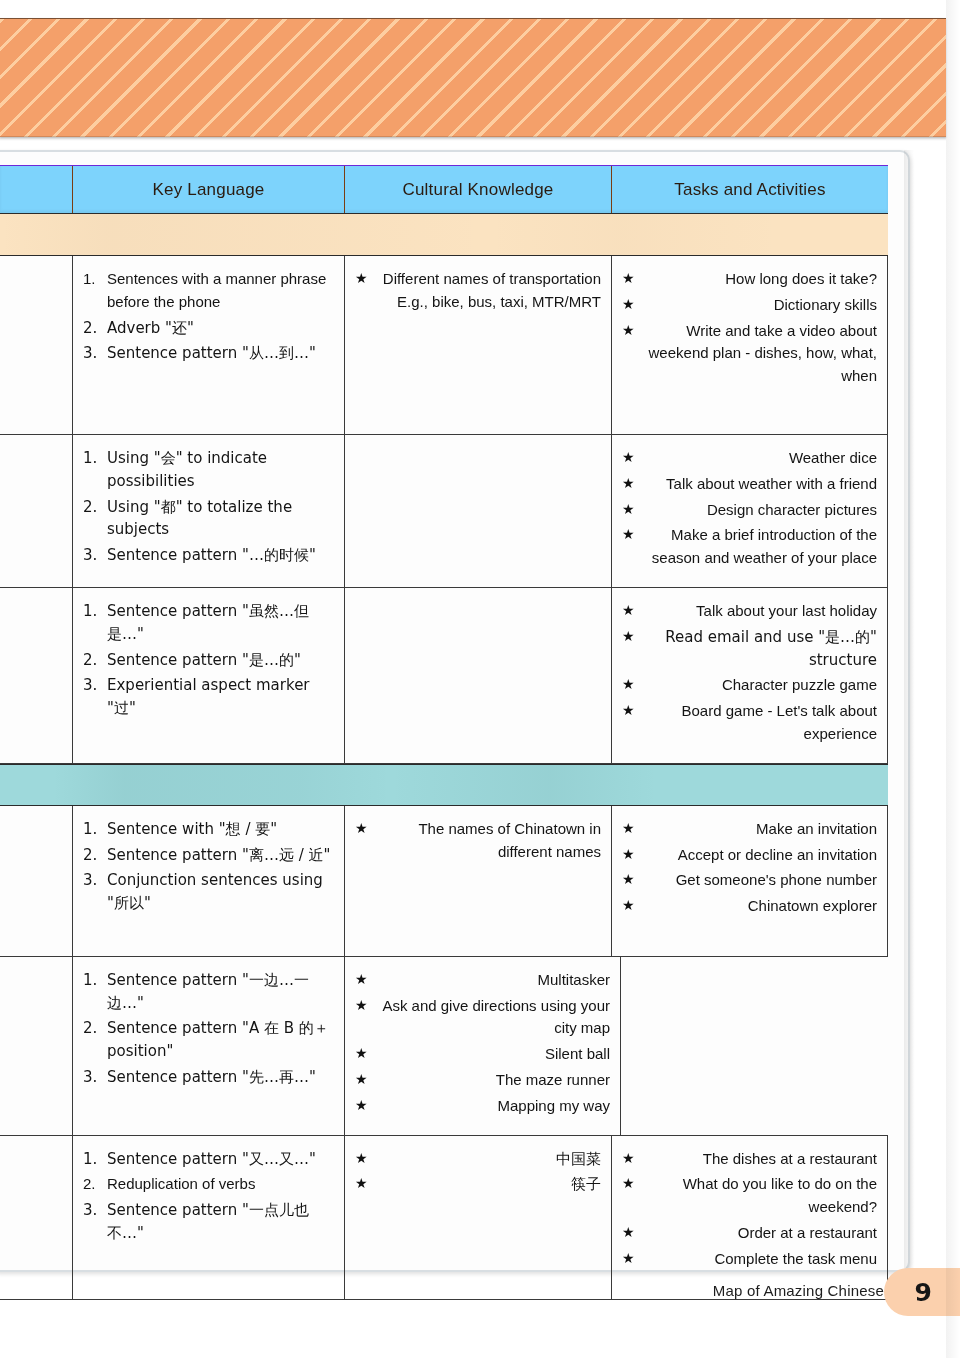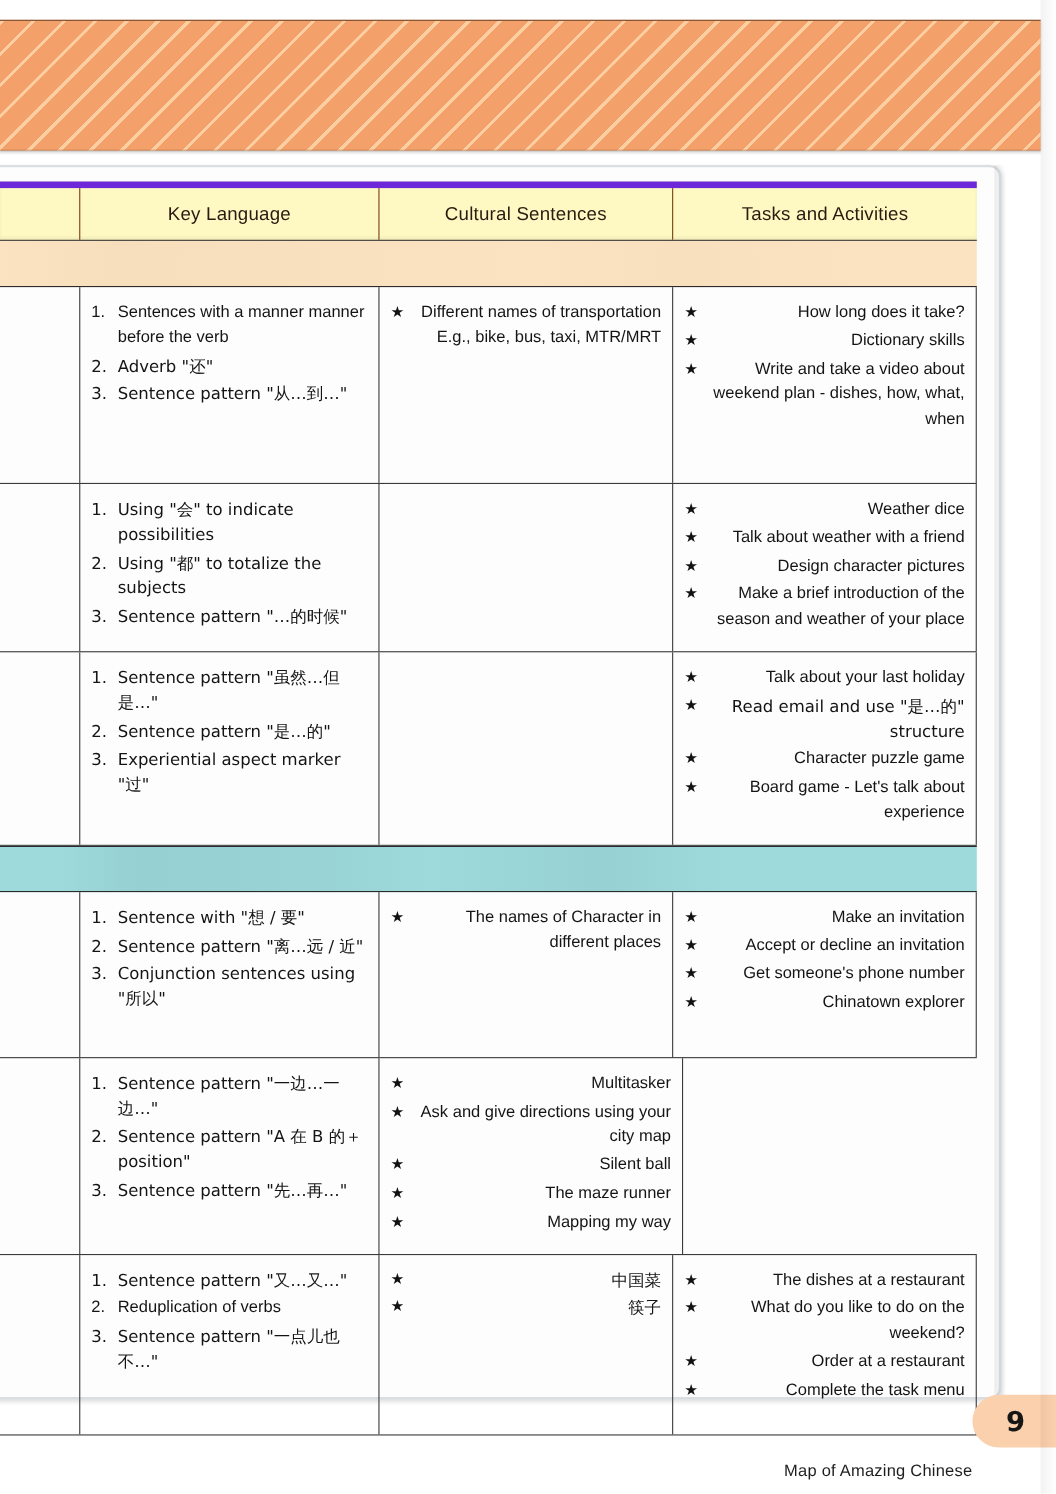--- a/index.html
+++ b/index.html
@@ -79,22 +79,22 @@
 
   
   .col-stub   { width: 73px;  flex: 0 0 73px; }
   .col-key    { width: 272px; flex: 0 0 272px; }
   .col-cult   { width: 267px; flex: 0 0 267px; }
   .col-task   { width: 276px; flex: 0 0 276px; }
 
   
   .header-row {
     height: 47px;
-    background: #fef9c3;
-    border-top: 6px solid #6d28d9;
+    background: #7dd3fc;
+    border-top: 1px solid #6d28d9;
     border-bottom: 1px solid #2b2b2b;
     box-shadow: inset 0 -2px 3px rgba(0,0,0,0.06);
   }
   .header-cell {
     display: flex;
     align-items: center;
     justify-content: center;
     font-size: 17px;
     letter-spacing: 0.2px;
     color: #2a1b10;
@@ -215,21 +215,20 @@
     width: 960px;
     height: 60px;
   }
   .footer-text {
     position: absolute;
     right: 76px;
     top: 14px;
     font-size: 15px;
     color: #1d1d1d;
     letter-spacing: 0.2px;
-    margin-top: 47px;
   }
   .page-tab {
     position: absolute;
     right: 0px;
     top: 0px;
     width: 76px;
     height: 48px;
     background: #fbd0ad;
     border-radius: 24px 0 0 24px;
   }
@@ -258,33 +257,33 @@
 <div class="banner-shadow"></div>
 
 <div class="sheet"></div>
 <div class="sheet-edge"></div>
 
 <div class="table-wrap">
 
   <div class="row header-row">
     <div class="header-cell stub col-stub"></div>
     <div class="header-cell col-key">Key Language</div>
-    <div class="header-cell col-cult">Cultural Sentences</div>
+    <div class="header-cell col-cult">Cultural Knowledge</div>
     <div class="header-cell last col-task">Tasks and Activities</div>
   </div>
 
   <div class="cream-row">
     <div class="ghost"></div>
   </div>
 
   <div class="row body-row" style="min-height:178px;">
     <div class="cell stub col-stub"></div>
     <div class="cell col-key">
       <ol class="num">
-        <li>Sentences with a manner manner before the verb</li>
+        <li>Sentences with a manner phrase before the phone</li>
         <li class="cn">Adverb "还"</li>
         <li class="cn">Sentence pattern "从…到…"</li>
       </ol>
     </div>
     <div class="cell col-cult">
       <ul class="stars">
         <li>Different names of transportation E.g., bike, bus, taxi, MTR/MRT</li>
       </ul>
     </div>
     <div class="cell last col-task">
@@ -344,21 +343,21 @@
     <div class="cell stub col-stub"></div>
     <div class="cell col-key">
       <ol class="num">
         <li class="cn">Sentence with "想 / 要"</li>
         <li class="cn">Sentence pattern "离…远 / 近"</li>
         <li class="cn">Conjunction sentences using "所以"</li>
       </ol>
     </div>
     <div class="cell col-cult">
       <ul class="stars">
-        <li>The names of Character in different places</li>
+        <li>The names of Chinatown in different names</li>
       </ul>
     </div>
     <div class="cell last col-task">
       <ul class="stars">
         <li>Make an invitation</li>
         <li>Accept or decline an invitation</li>
         <li>Get someone's phone number</li>
         <li>Chinatown explorer</li>
       </ul>
     </div>

